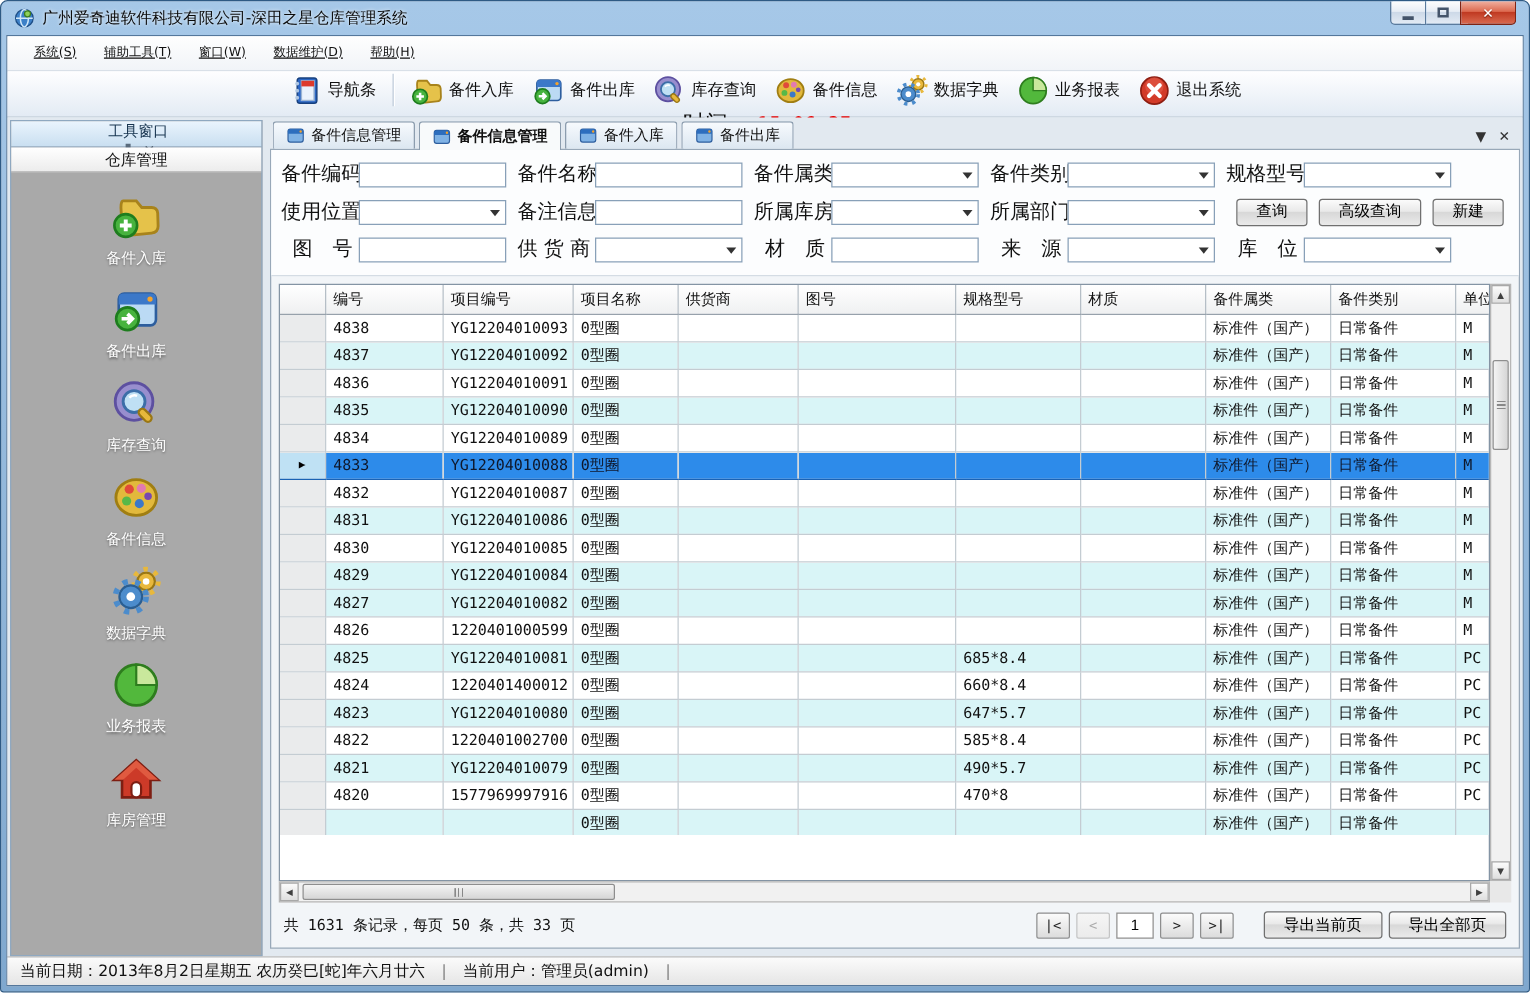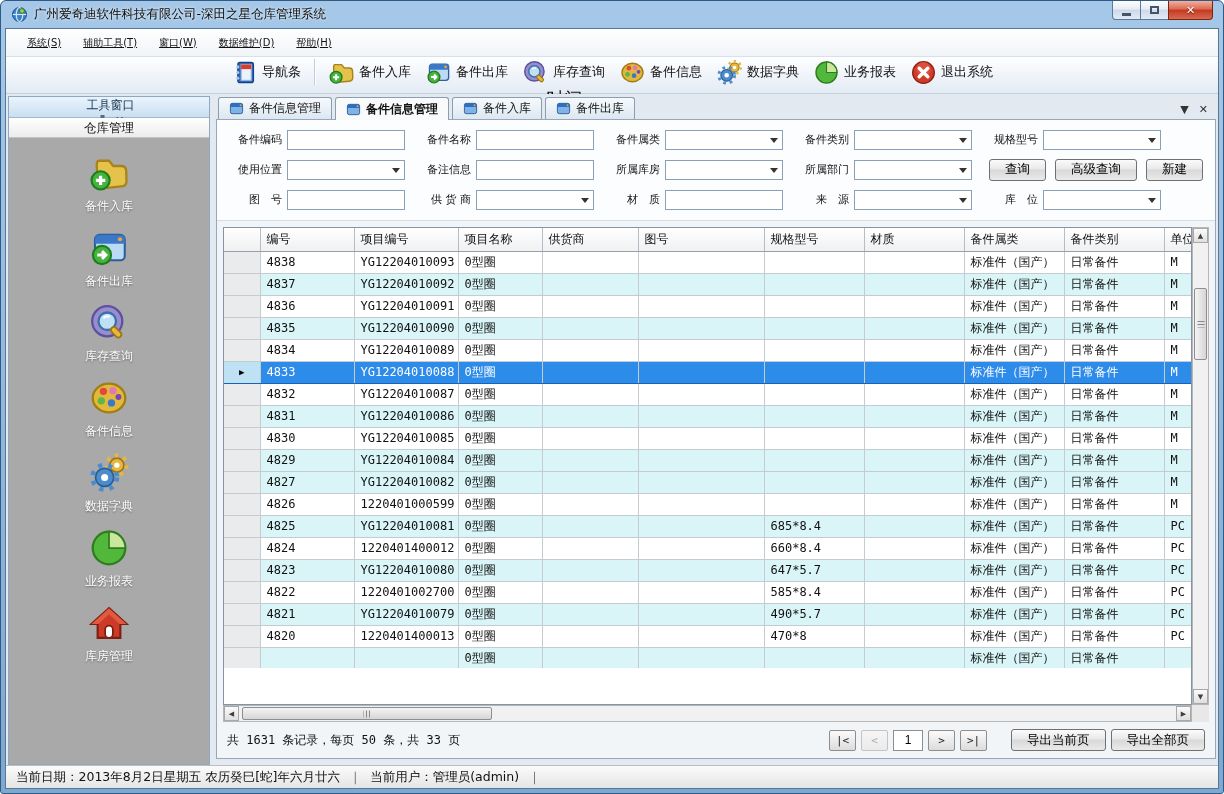--- a/index.html
+++ b/index.html
@@ -62,37 +62,37 @@
   .tab.active { background:#F8FAFB; font-weight:bold; height:23px; margin-bottom:-1px; }
   .tabstrip-btns { display:flex; align-items:center; gap:10px; padding:0 8px 4px 0; color:#333; font-size:11px; }
   .ts-btn { cursor:default; line-height:1; }
 
   
   .panel { flex:1; border:1px solid #98A8B8; background:#F2F5F8; display:flex; flex-direction:column; min-height:0; position:relative; z-index:1; }
 
   .search-form { background:#FCFDFE; border-bottom:1px solid #D4DCE4; padding:7px 8px 8px 8px; display:flex; flex-direction:column; gap:5px; }
   .form-row { display:flex; align-items:center; height:25px; }
   .fpair { display:flex; align-items:center; margin-right:9px; }
-  .flabel { width:62px; text-align:right; padding-right:5px; font-size:11px; white-space:pre; }
+  .flabel { width:62px; text-align:right; padding-right:5px; font-size:16px; white-space:pre; }
   .finput, .fselect { width:118px; height:20px; border:1px solid #88A0B8; background:#fff; font-size:12px; padding:0 3px; }
   .fselect { position:relative; }
   .sel-arrow { position:absolute; right:4px; top:7px; width:0; height:0; border-left:4px solid transparent; border-right:4px solid transparent; border-top:5px solid #333; }
   .fbtns { margin-left:auto; display:flex; gap:9px; padding-right:4px; }
   .btn { height:22px; padding:0 15px; font-size:12.5px; background:linear-gradient(#FBFBFB,#E9E9E9 45%,#D8D8D8 50%,#EAEAEA); border:1px solid #707070; border-radius:3px; cursor:default; white-space:nowrap; }
 
   
   .grid-area { flex:1; margin:6px 6px 0 6px; position:relative; min-height:0; }
   .grid-clip { position:absolute; top:0; left:0; right:17px; bottom:17px; overflow:hidden; border:1px solid #8494A4; background:#fff; }
   table { border-collapse:collapse; table-layout:fixed; width:980px; font-family:"DejaVu Sans Mono","DejaVu Sans",sans-serif; font-size:12px; }
   th { height:23px; background:linear-gradient(#FFFFFF,#EFF0F1); border-right:1px solid #B5BEC6; border-bottom:1px solid #97A1AB; padding:0 0 0 6px; text-align:left; font-weight:500; font-family:"DejaVu Sans","Liberation Sans",sans-serif; white-space:nowrap; overflow:hidden; }
   td { height:22px; border-right:1px solid #C4CCD2; border-bottom:1px solid #C4CCD2; padding:0 0 0 6px; overflow:hidden; white-space:nowrap; }
   td.marker { background:#EAEBEC; text-align:center; padding:0; font-size:9px; color:#000; }
   tr.alt td { background:#D9F5F7; }
   tr.alt td.marker { background:#EAEBEC; }
-  tr.sel td { background:#2D8BEA; color:#ffffff; border-bottom:1px solid #1A62B4; border-top:1px solid #1A62B4; }
+  tr.sel td { background:#2D8BEA; color:#0f172a; border-bottom:1px solid #1A62B4; border-top:1px solid #1A62B4; }
   tr.sel td.marker { background:#BFE1F4; color:#000; }
   tr.partial td { height:8px; line-height:20px; vertical-align:top; border-bottom:none; }
 
   .vscroll { position:absolute; top:0; right:0; bottom:17px; width:17px; background:#F1F1F1; border:1px solid #B6B6B6; }
   .hscroll { position:absolute; left:0; right:17px; bottom:0; height:17px; background:#F1F1F1; border:1px solid #B6B6B6; }
   .corner { position:absolute; right:0; bottom:0; width:17px; height:17px; background:#E8E8E8; }
   .sarrow { position:absolute; width:15px; height:15px; background:linear-gradient(#FBFBFB,#DFDFDF); border:1px solid #A8A8A8; display:flex; align-items:center; justify-content:center; font-size:7px; color:#404040; }
   .vscroll .up { top:0; left:0; } .vscroll .down { bottom:0; left:0; }
   .hscroll .left { left:0; top:0; } .hscroll .right { right:0; top:0; }
   .vthumb { position:absolute; left:1px; width:13px; top:60px; height:72px; background:linear-gradient(90deg,#F4F4F4,#D6D6D6); border:1px solid #8E8E8E; border-radius:2px; }
@@ -738,21 +738,21 @@
                       <td></td>
                       <td>490*5.7</td>
                       <td></td>
                       <td>标准件（国产）</td>
                       <td>日常备件</td>
                       <td>PC</td>
                     </tr>
                     <tr>
                       <td class="marker"></td>
                       <td>4820</td>
-                      <td>1220401400013</td>
+                      <td>1577969997916</td>
                       <td>0型圈</td>
                       <td></td>
                       <td></td>
                       <td>470*8</td>
                       <td></td>
                       <td>标准件（国产）</td>
                       <td>日常备件</td>
                       <td>PC</td>
                     </tr>
                     <tr class="partial alt">

